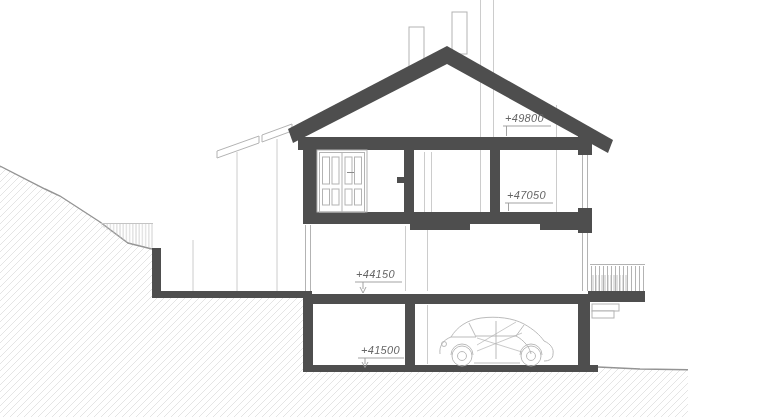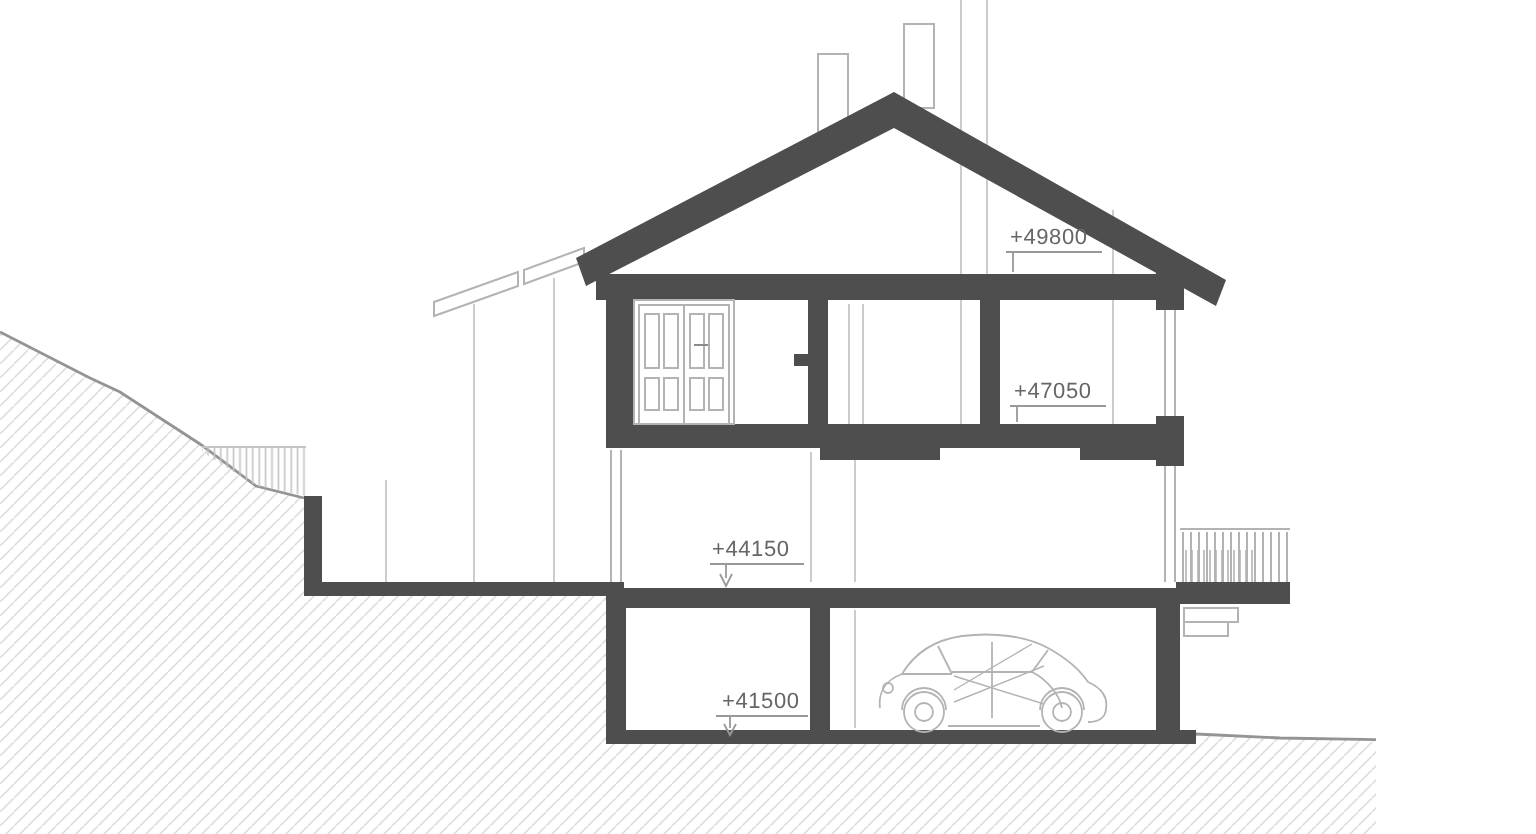--- a/index.html
+++ b/index.html
@@ -1,16 +1,16 @@
 <!DOCTYPE html>
 <html><head>
 <meta charset="utf-8">
 <style>
   html,body{margin:0;padding:0;background:#fff;}
-  .canvas{position:relative;width:688px;height:417px;overflow:hidden;background:#fff;}
+  .canvas{position:relative;width:688px;height:417px;overflow:hidden;background:#fff;font-style:italic;}
   svg{position:absolute;inset:0;display:block;}
   svg text{font-family:"Liberation Sans", sans-serif;font-size:11px;letter-spacing:0.3px;}
 </style>
 </head>
 <body>
 
 <div class="canvas">
 <svg width="768" height="417" viewBox="0 0 768 417" xmlns="http://www.w3.org/2000/svg">
 
   <defs>

